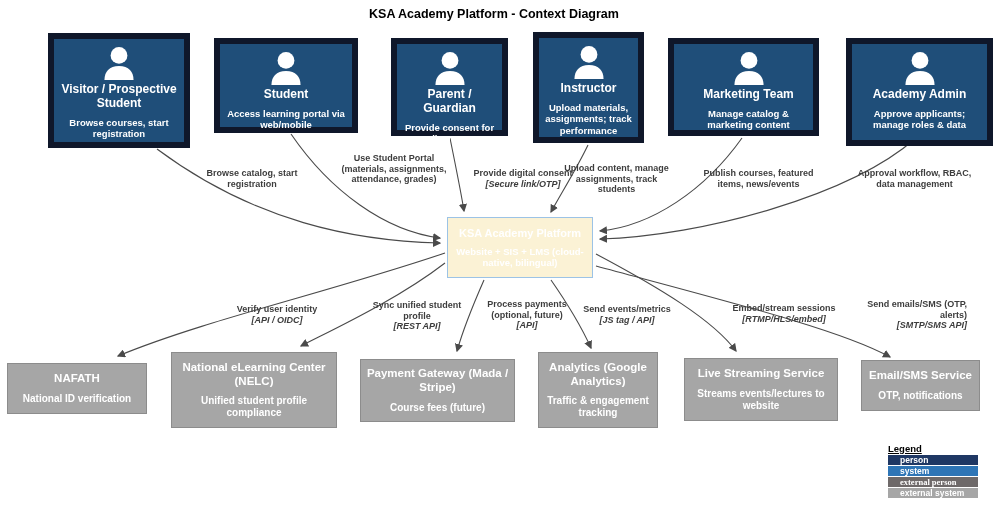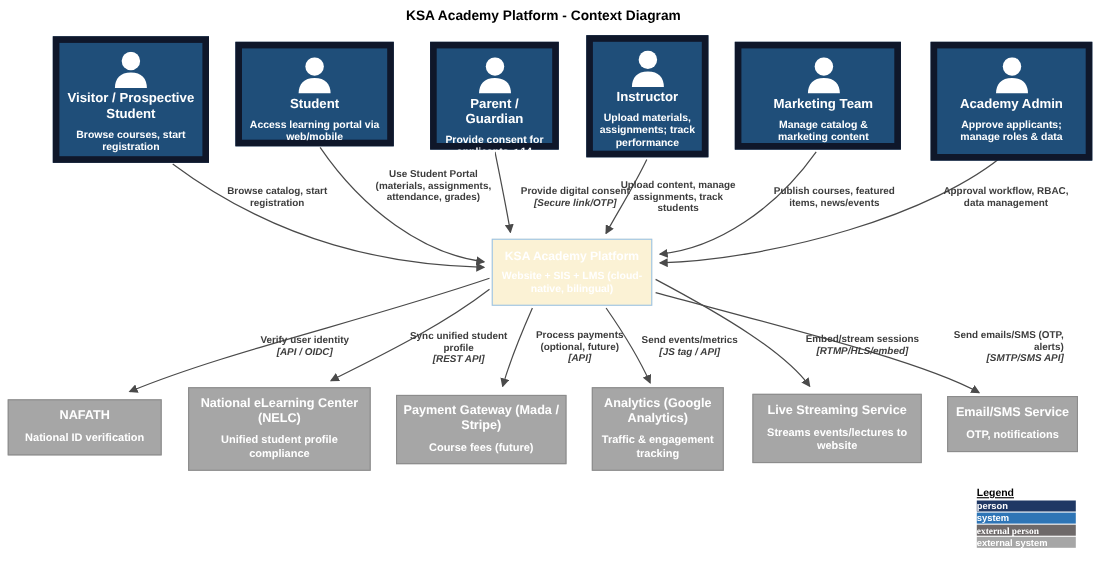--- a/index.html
+++ b/index.html
@@ -31,21 +31,21 @@
   .external .ext-name { font-size:11.5px; font-weight:bold; line-height:1.2; }
   .external .ext-desc { font-size:10px; font-weight:bold; line-height:1.2; margin-top:7px; }
 
   .flow { position:absolute; text-align:center; color:#3d3d3d; }
   .flow-text { font-size:9px; font-weight:bold; line-height:1.18; white-space:normal; }
   .flow-proto { font-size:9px; font-weight:600; font-style:italic; line-height:1.18; }
 
   .legend { position:absolute; left:888px; top:443px; width:90px; }
   .legend-title { font-size:9.5px; font-weight:bold; color:#000; text-decoration:underline; margin-bottom:1px; }
   .legend-row { width:90px; height:10px; margin-bottom:1px; color:#ffffff;
-                font-size:8.5px; font-weight:bold; line-height:10px; padding-left:0; }
+                font-size:8.5px; font-weight:bold; line-height:10px; padding-left:12px; }
   .legend-row.c0 { background:#1F3864; }
   .legend-row.c1 { background:#2E75B6; }
   .legend-row.c2 { background:#6E6969;font-family:Liberation Serif, serif; }
   .legend-row.c3 { background:#A6A6A6; }
 </style>
 </head>
 <body>
 
 <div id="canvas">
 

